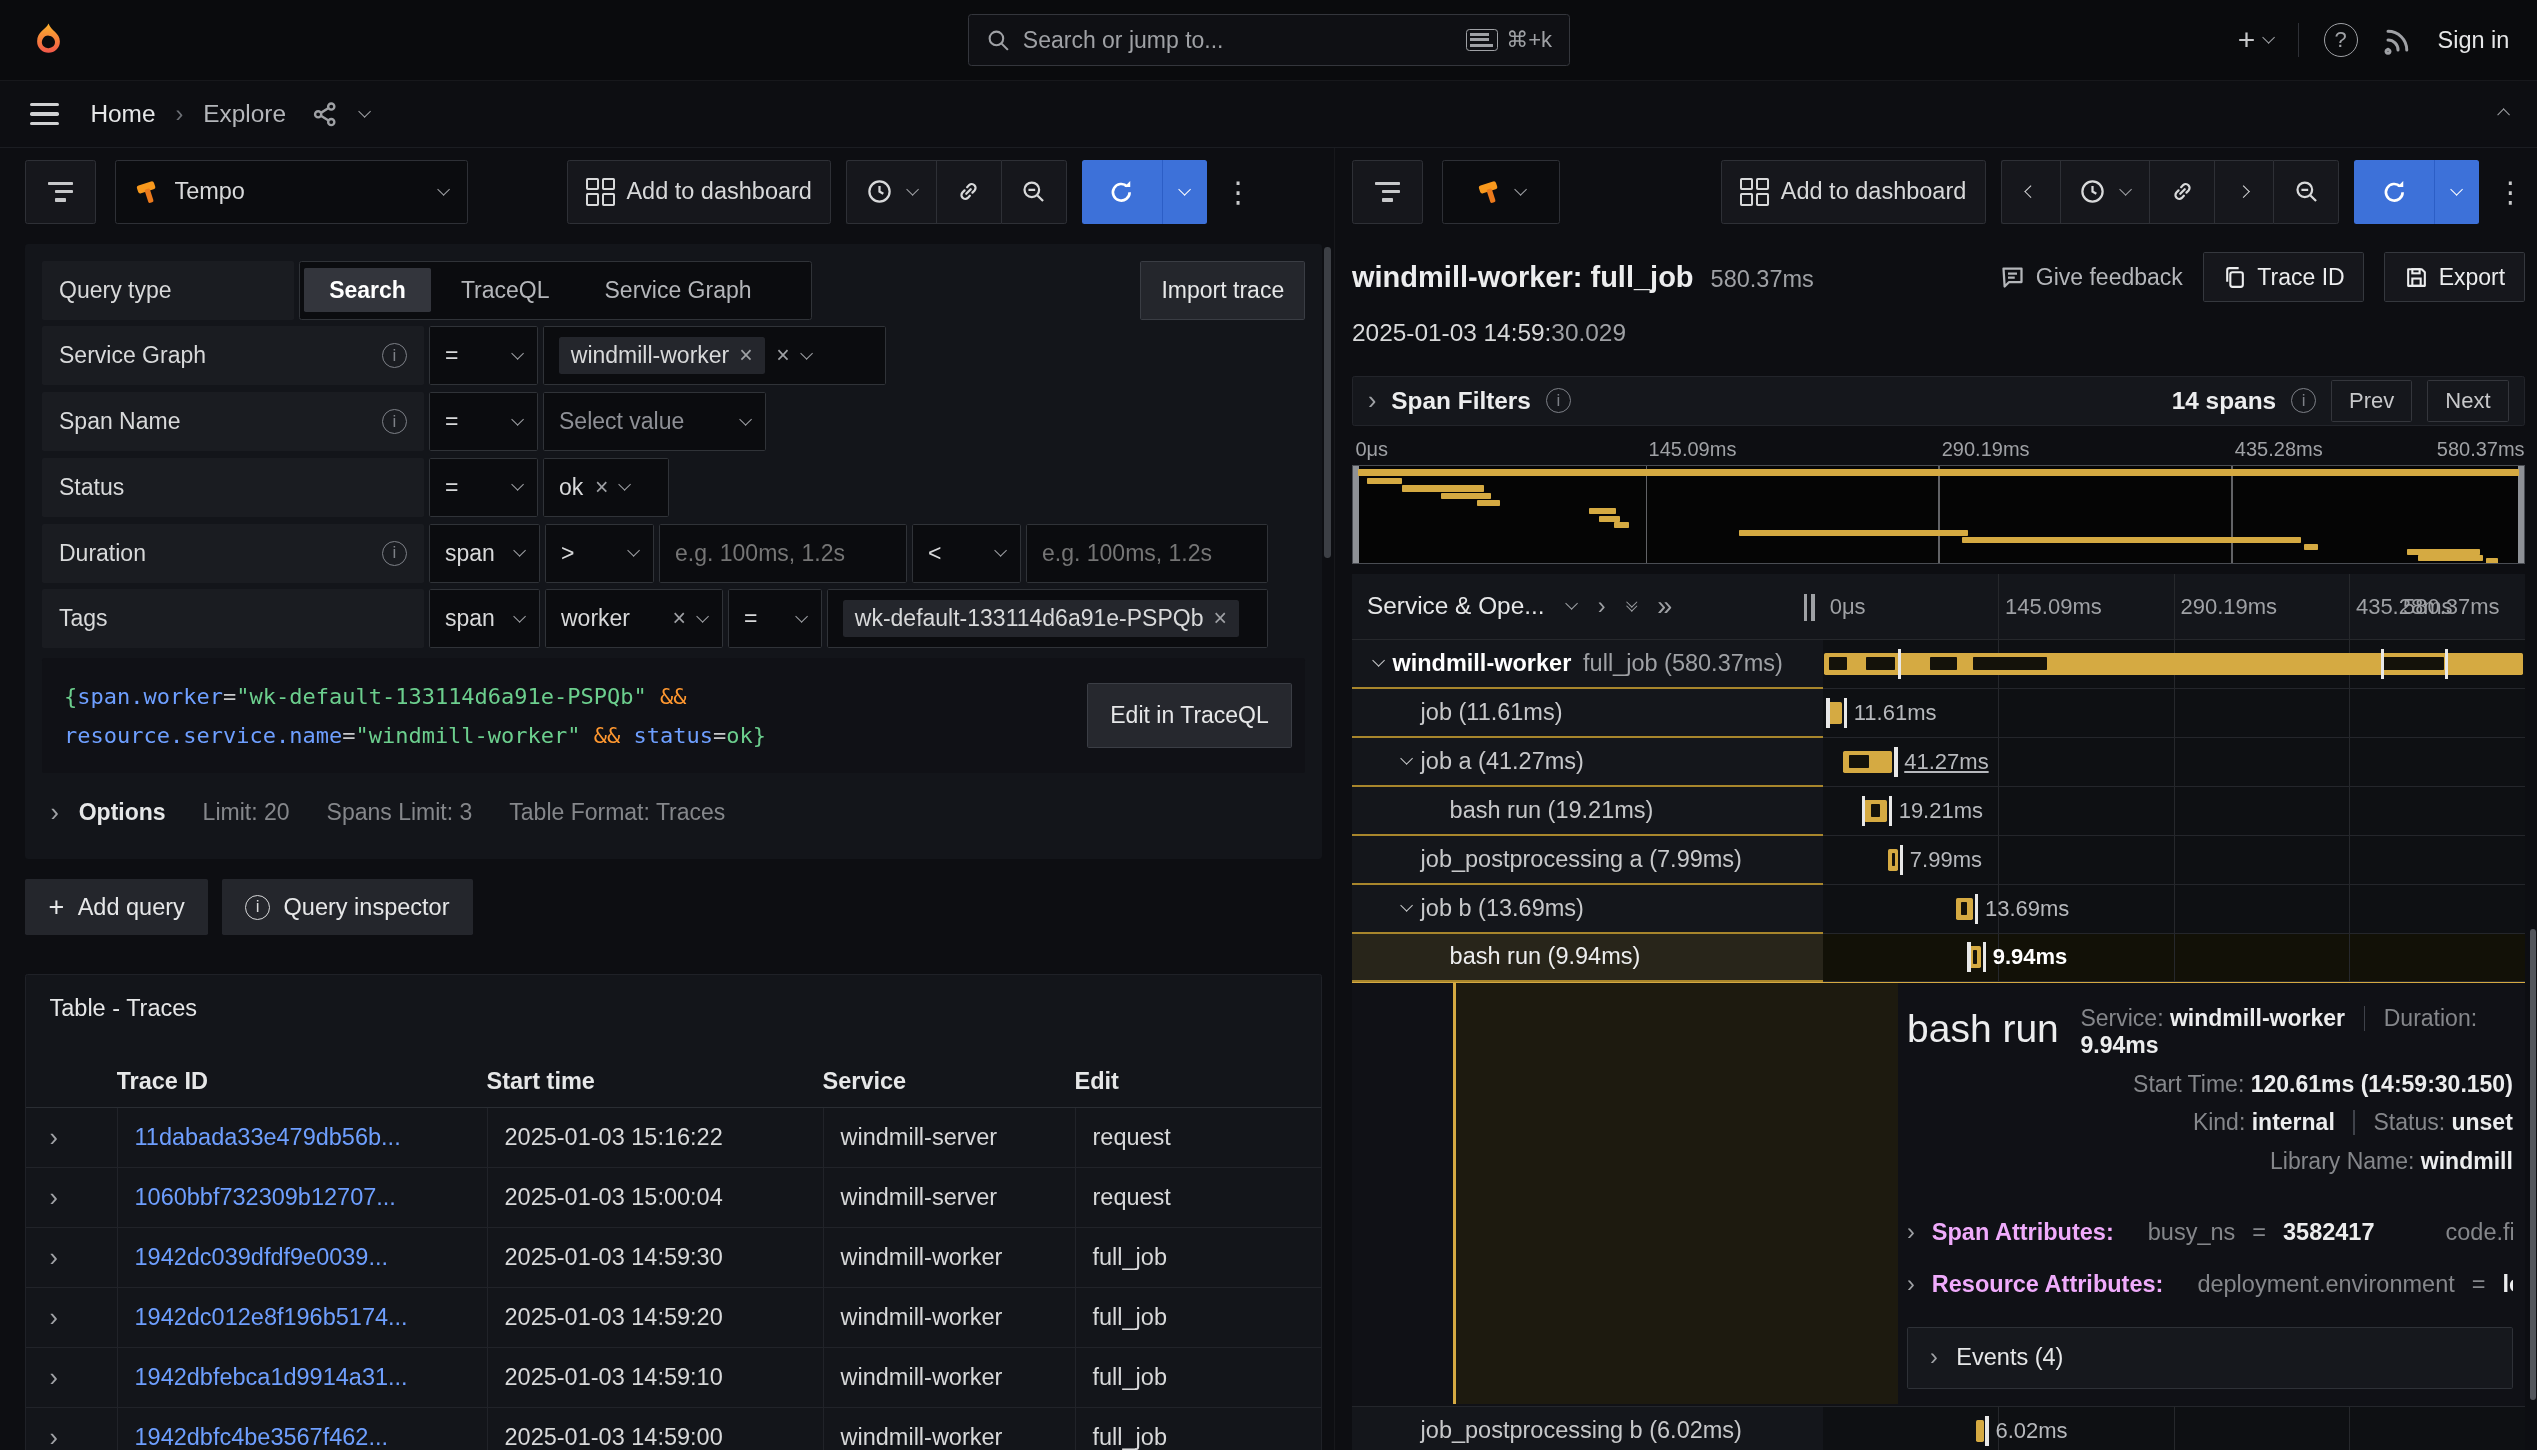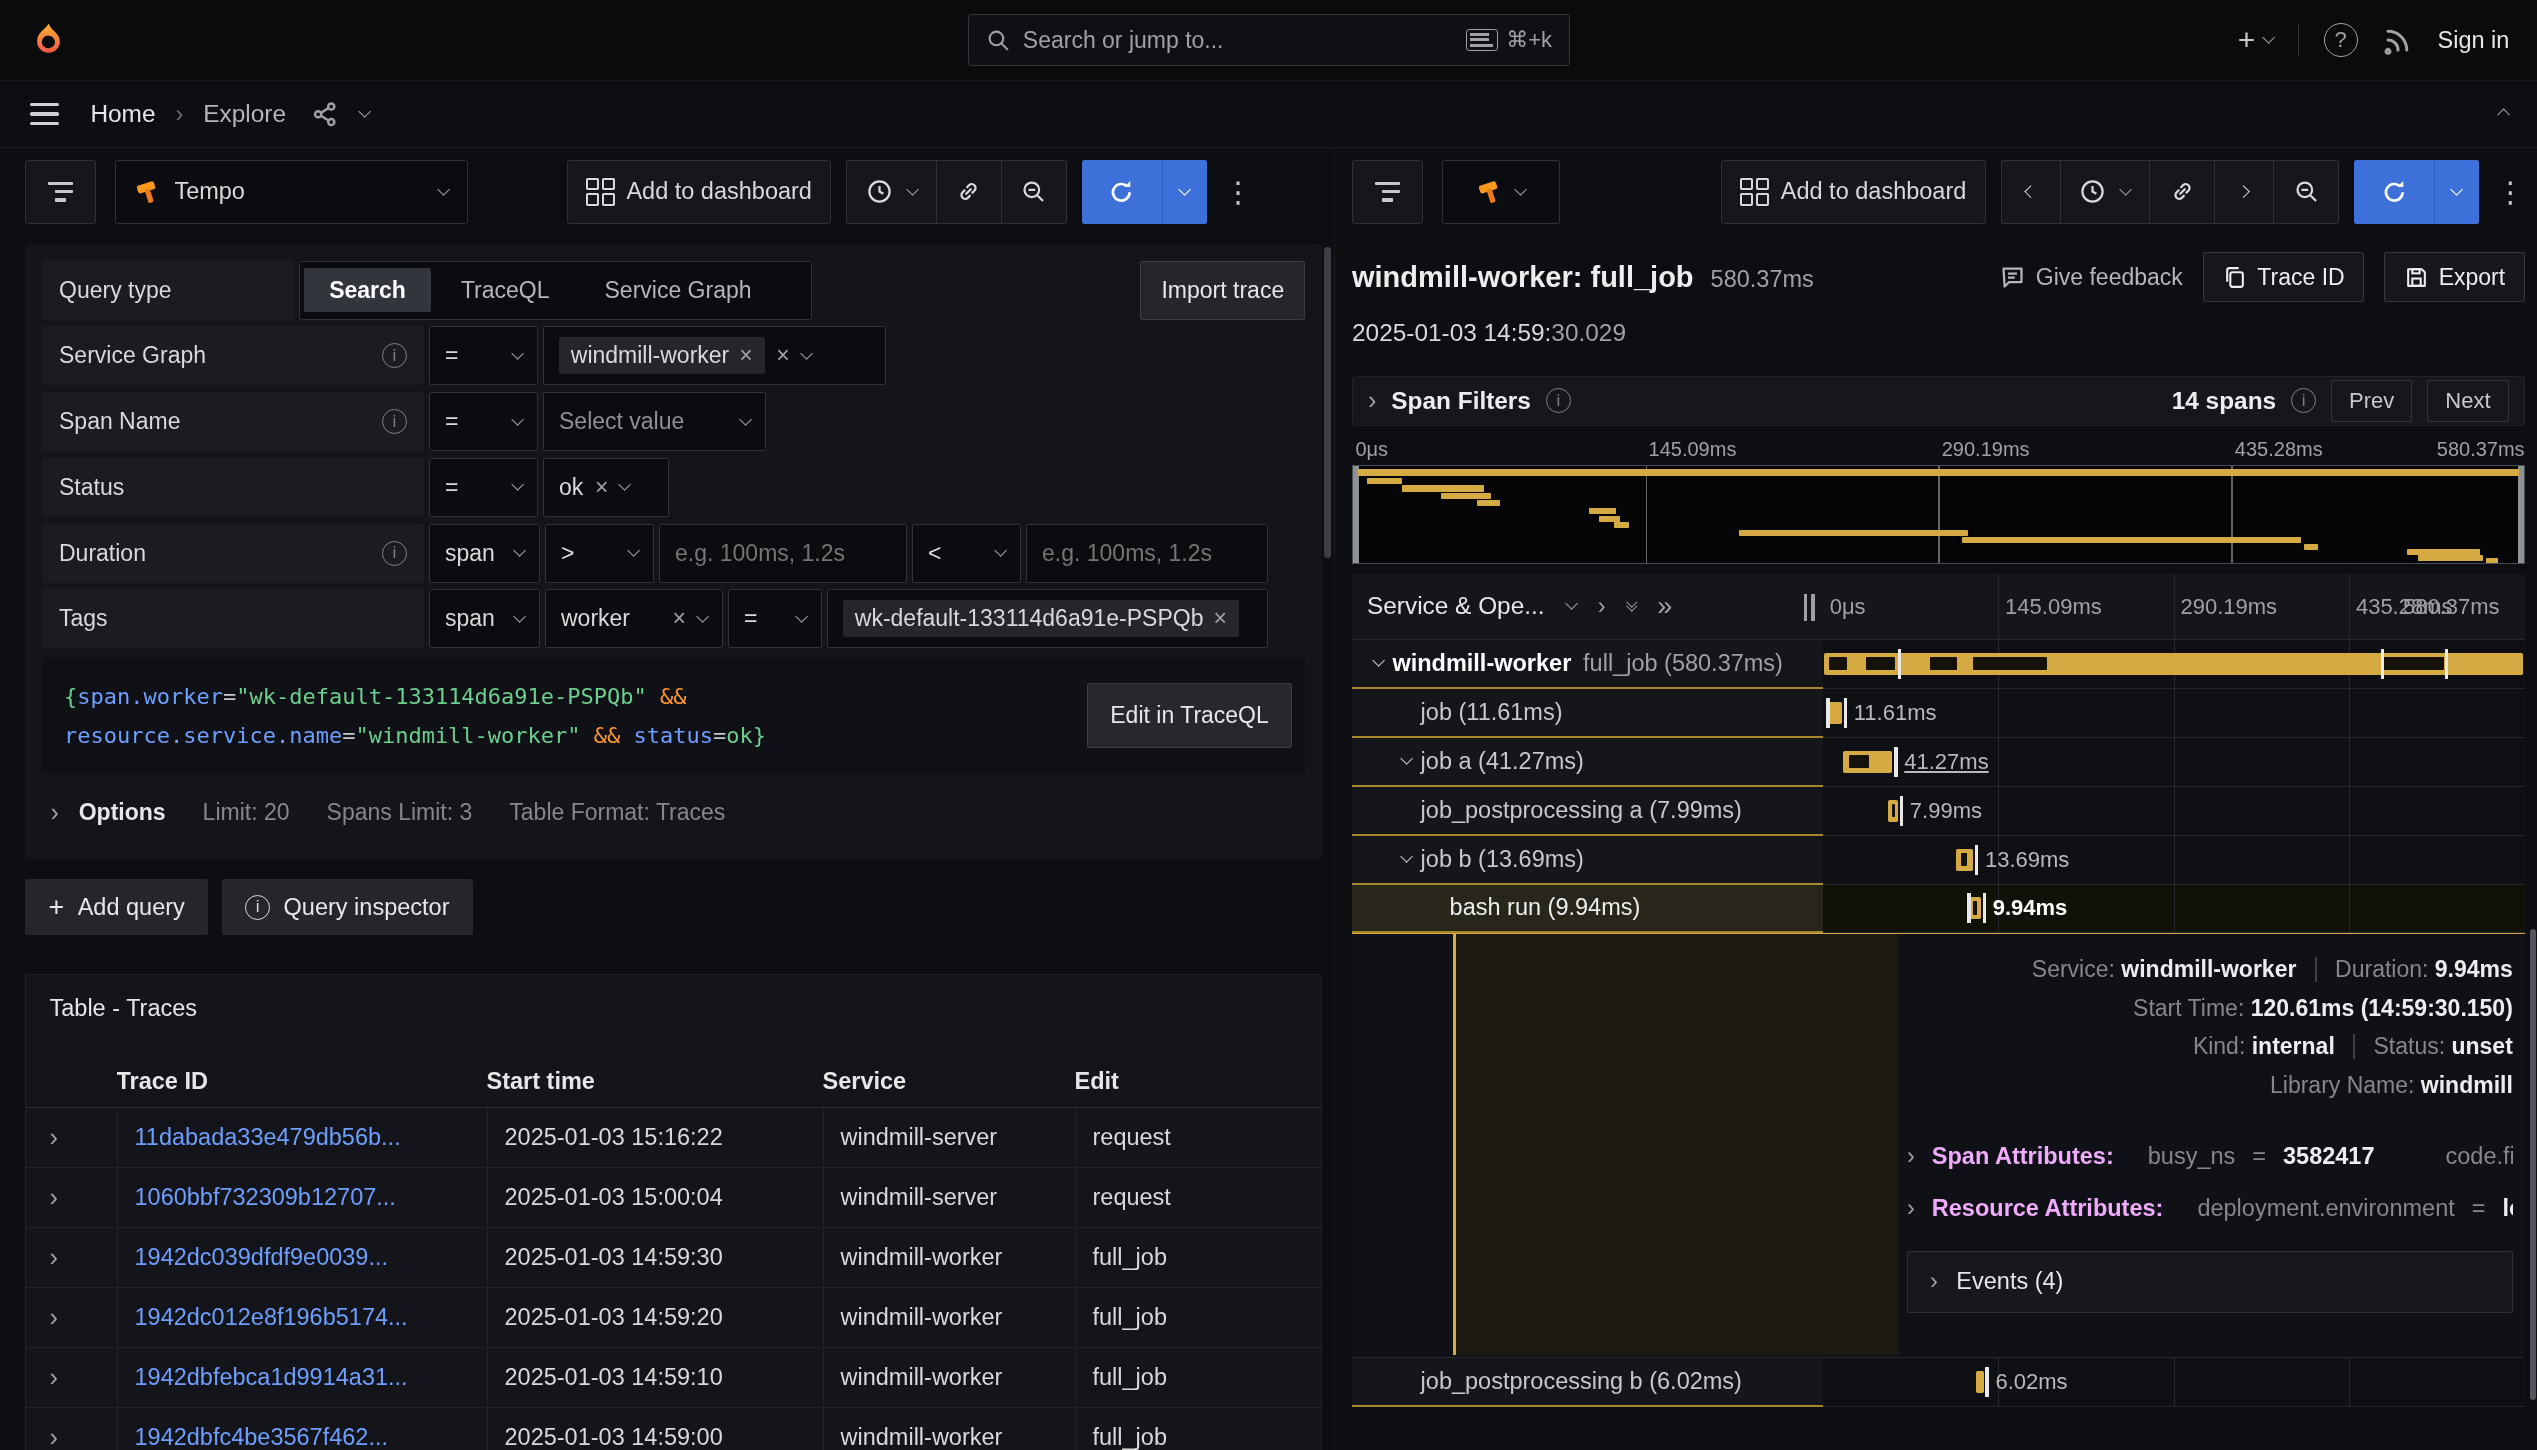--- a/index.html
+++ b/index.html
@@ -715,20 +715,37 @@
             <div class="tlgrid" style="left: 50%;"></div>
             <div class="tlgrid" style="left: 75%;"></div>
             <div class="sbar" style="left: 2.8%; width: 7.1%;">
               <div class="cut" style="left: 12%; width: 40%;"></div>
             </div>
             <div class="stick" style="left: 10.15%;"></div>
             <div class="sdur" style="left: calc(9.9% + 11.8px); text-decoration: underline;">41.27ms</div>
           </div>
         </div>
         <div class="srow">
+          <div class="name" style="padding-left: 69px;">
+            <span class="sp-chev"></span>
+            <span>bash run (19.21ms)</span>
+          </div>
+          <div class="tl">
+            <div class="tlgrid" style="left: 25%;"></div>
+            <div class="tlgrid" style="left: 50%;"></div>
+            <div class="tlgrid" style="left: 75%;"></div>
+            <div class="sbar" style="left: 5.8%; width: 3.3%;">
+              <div class="cut" style="left: 30%; width: 40%;"></div>
+            </div>
+            <div class="stick" style="left: 5.55%;"></div>
+            <div class="stick" style="left: 9.35%;"></div>
+            <div class="sdur" style="left: calc(9.1% + 11.8px);">19.21ms</div>
+          </div>
+        </div>
+        <div class="srow">
           <div class="name" style="padding-left: 40px;">
             <span class="sp-chev"></span>
             <span>job_postprocessing a (7.99ms)</span>
           </div>
           <div class="tl">
             <div class="tlgrid" style="left: 25%;"></div>
             <div class="tlgrid" style="left: 50%;"></div>
             <div class="tlgrid" style="left: 75%;"></div>
             <div class="sbar" style="left: 9.3%; width: 1.4%;">
               <div class="cut" style="left: 35%; width: 30%;"></div>
@@ -771,20 +788,21 @@
             <div class="stick" style="left: 22.75%;"></div>
             <div class="sdur bold" style="left: calc(22.5% + 11.8px);">9.94ms</div>
           </div>
         </div>
       </div>
 
     <div class="detail">
       <div class="d-olive"></div>
       <div class="d-content">
         <div class="d-head">
+          <div class="d-title">bash run</div>
           <div class="d-meta">
             <span><span>Service:</span> <b>windmill-worker</b><span class="mdiv"></span><span>Duration:</span> <b>9.94ms</b></span>
             <span><span>Start Time:</span> <b>120.61ms (14:59:30.150)</b></span>
             <span><span>Kind:</span> <b>internal</b><span class="mdiv"></span><span>Status:</span> <b>unset</b></span>
             <span><span>Library Name:</span> <b>windmill</b></span>
           </div>
         </div>
         <div class="d-attrs">
           <div class="line">
             <span class="caret">›</span>

